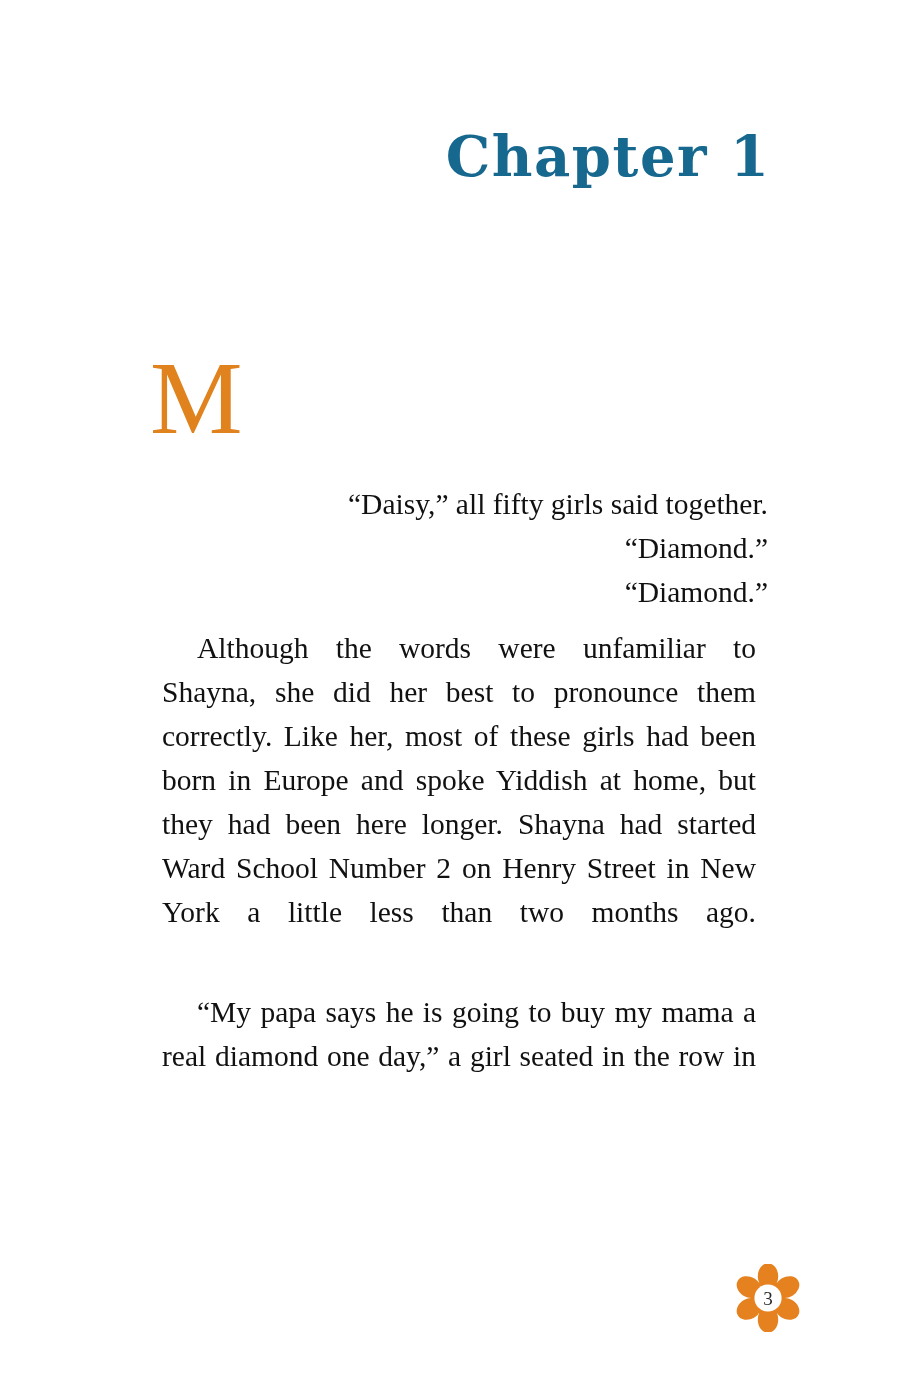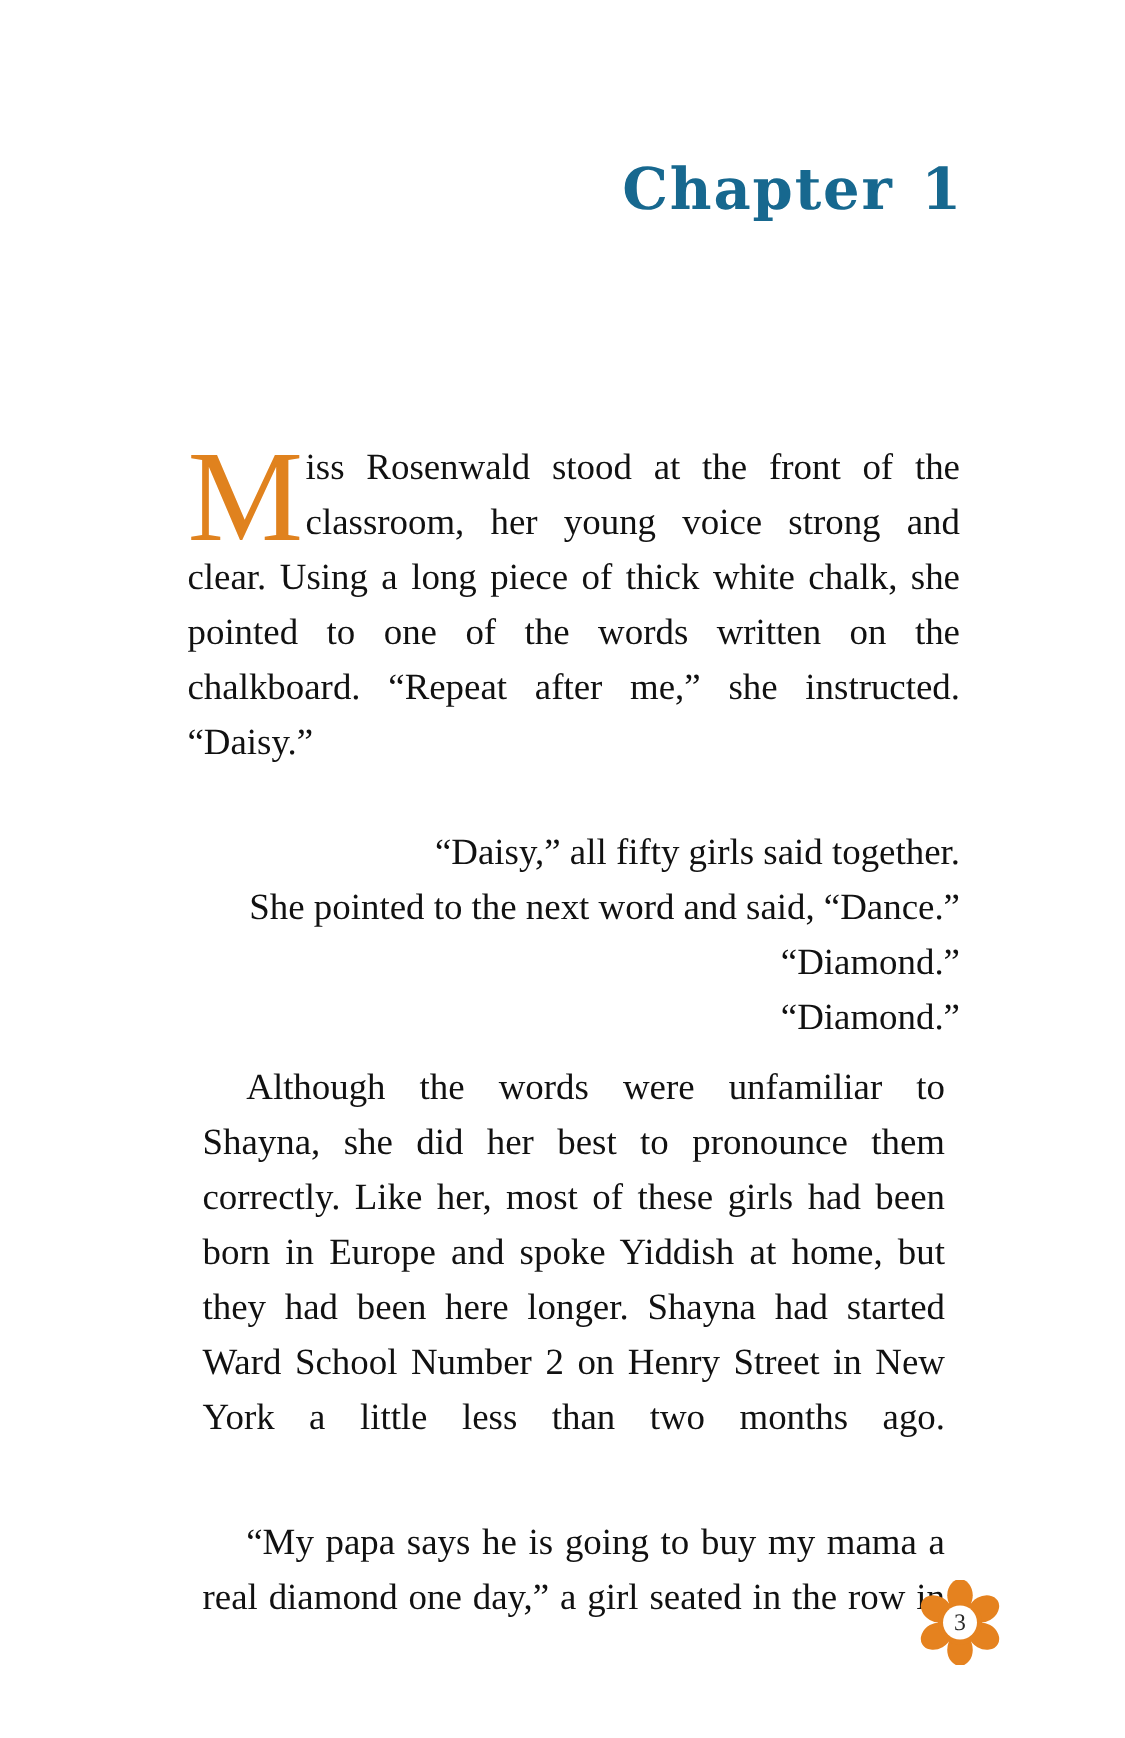--- a/index.html
+++ b/index.html
@@ -24,21 +24,21 @@
   
   .chapter-heading {
     position: absolute;
     left: 150px;
     top: 128px;
     width: 620px;
     text-align: right;
     color: #17688f;
     font-family: "DejaVu Serif", "Liberation Serif", serif;
     font-weight: bold;
-    font-size: 46px;
+    font-size: 56px;
     letter-spacing: 1px;
     line-height: 1.0;
     white-space: pre;
   }
   .chapter-heading .chapter-word { letter-spacing: 1.5px; }
   .chapter-heading .chapter-num  { margin-left: 22px; }
 
   
   .text-column {
     position: absolute;
@@ -130,25 +130,24 @@
 </style>
 </head>
 <body>
 
 <div class="page">
 
   <div class="chapter-heading"><span class="chapter-word">Chapter</span><span class="chapter-num">1</span></div>
 
   <div class="text-column">
 
-    <p class="para-dropcap"><span class="dropcap">M</span><span>iss Rosenwald stood at the front of the classroom, her young voice strong and clear. Using a long piece of thick white chalk, she pointed to one of the words written on the chalkboard. “Repeat after me,” she instructed. “Daisy.”</span></p>
+    <p class="para-dropcap"><span class="dropcap">M</span></p>
 
     <p class="para-short">“Daisy,” all fifty girls said together.</p>
 
-    <p class="para-short">She pointed to the next word and said, “Dance.”</p>
 
 
     <p class="para-short">“Diamond.”</p>
 
     <p class="para-short">“Diamond.”</p>
 
     <p class="para">Although the words were unfamiliar to Shayna, she did her best to pronounce them correctly. Like her, most of these girls had been born in Europe and spoke Yiddish at home, but they had been here longer. Shayna had started Ward School Number 2 on Henry Street in New York a little less than two months ago.</p>
 
     <p class="para">“My papa says he is going to buy my mama a real diamond one day,” a girl seated in the row in</p>
 

